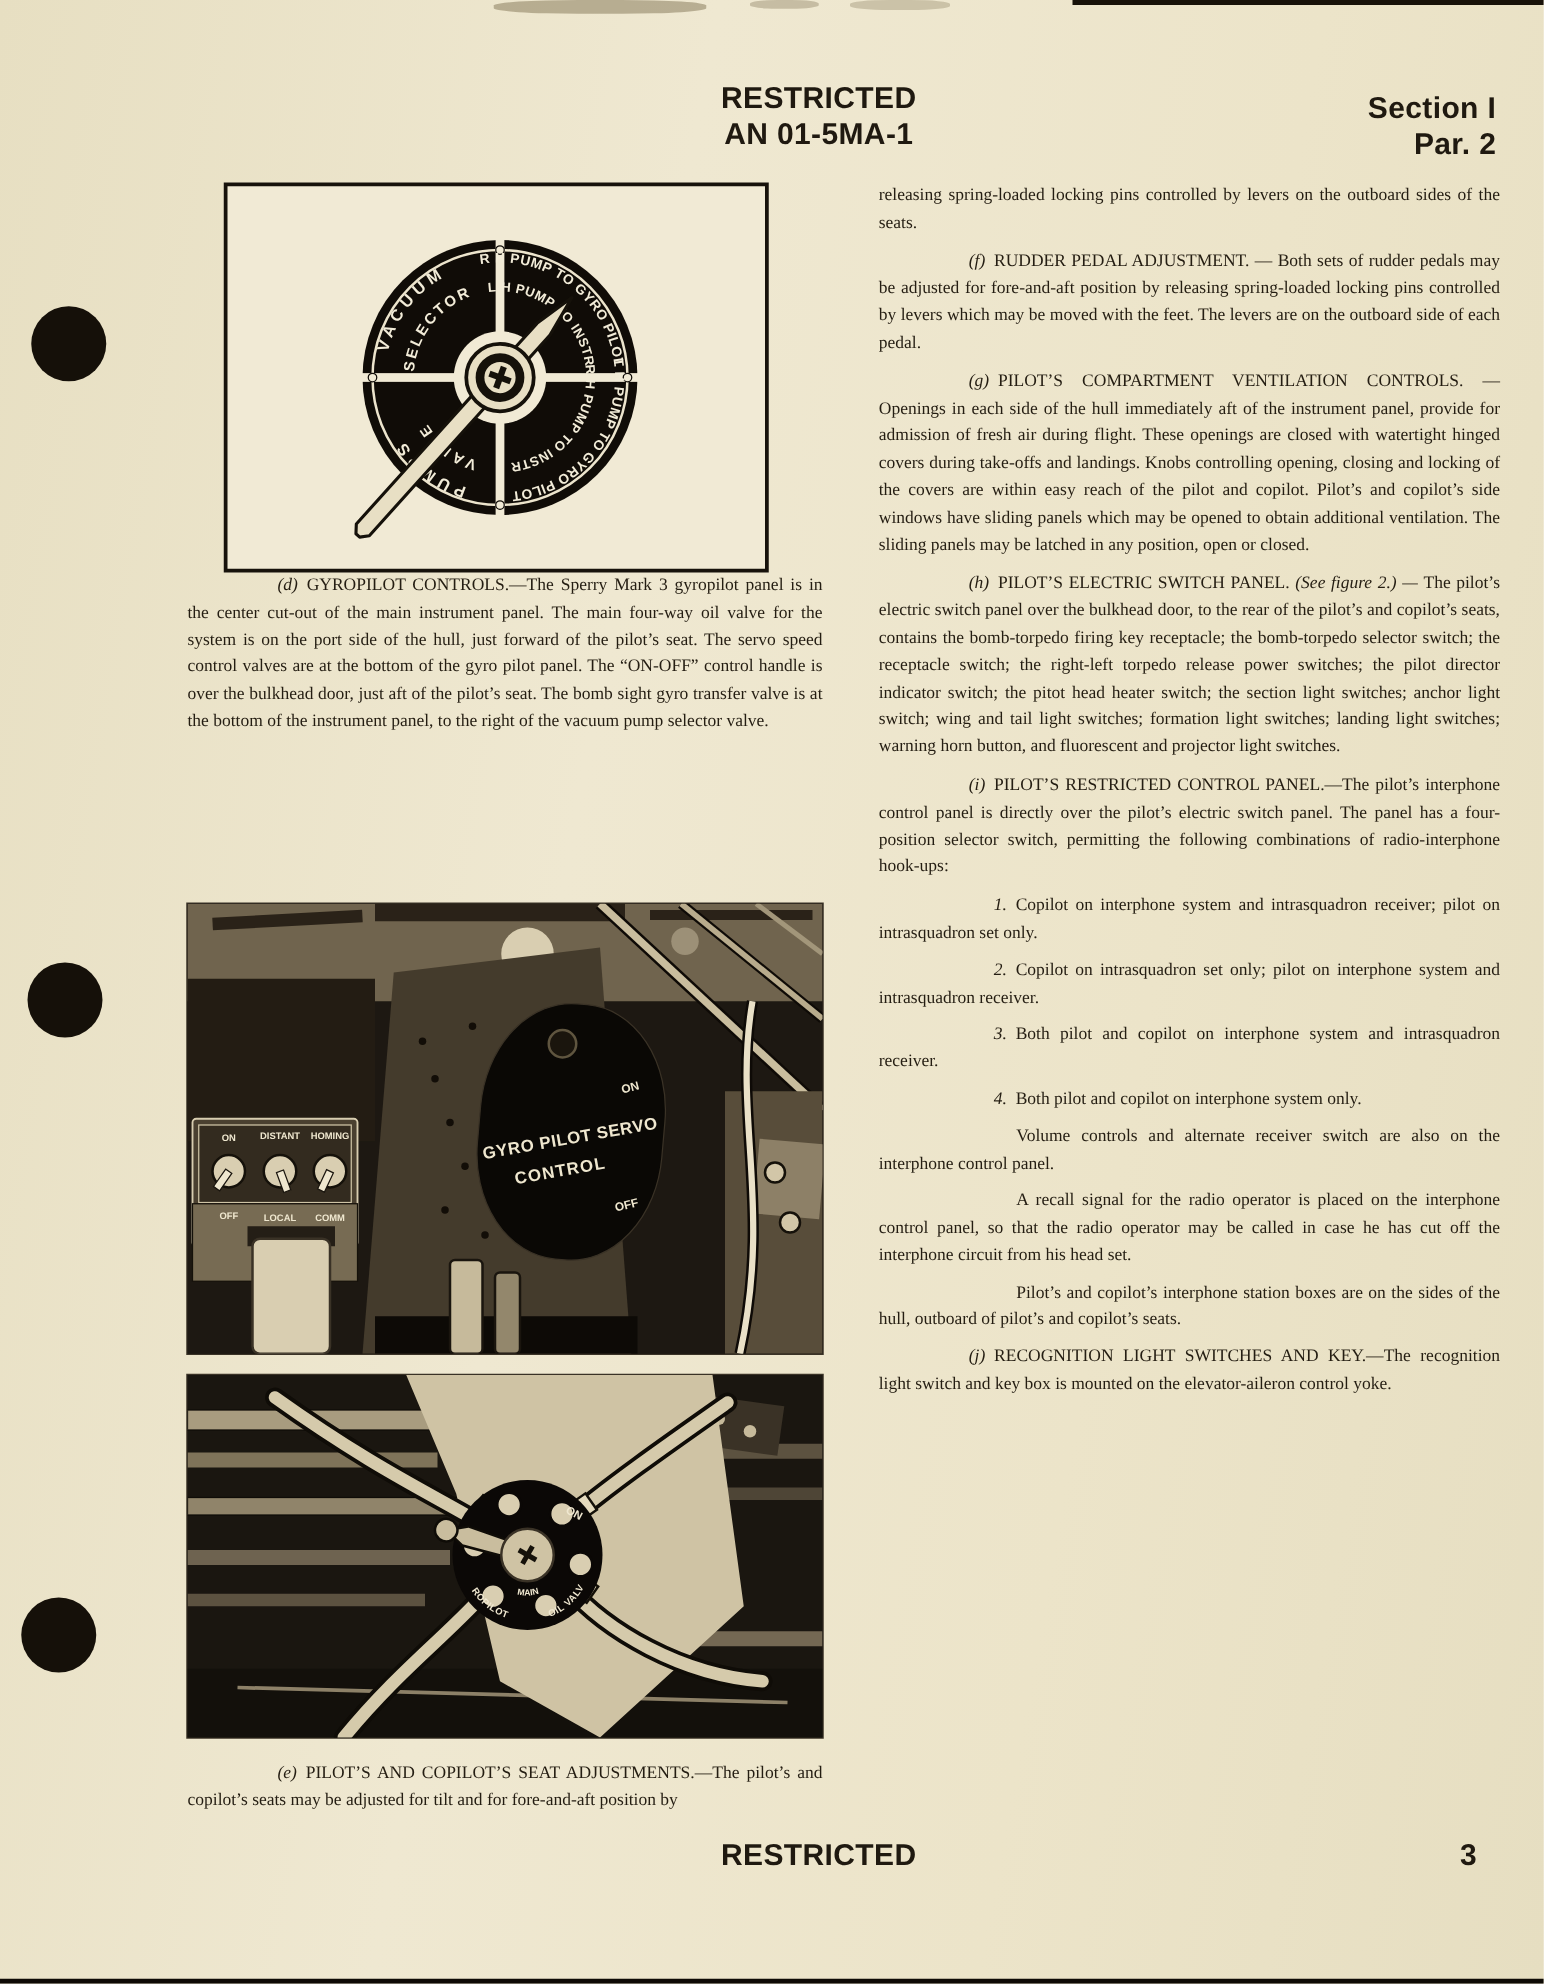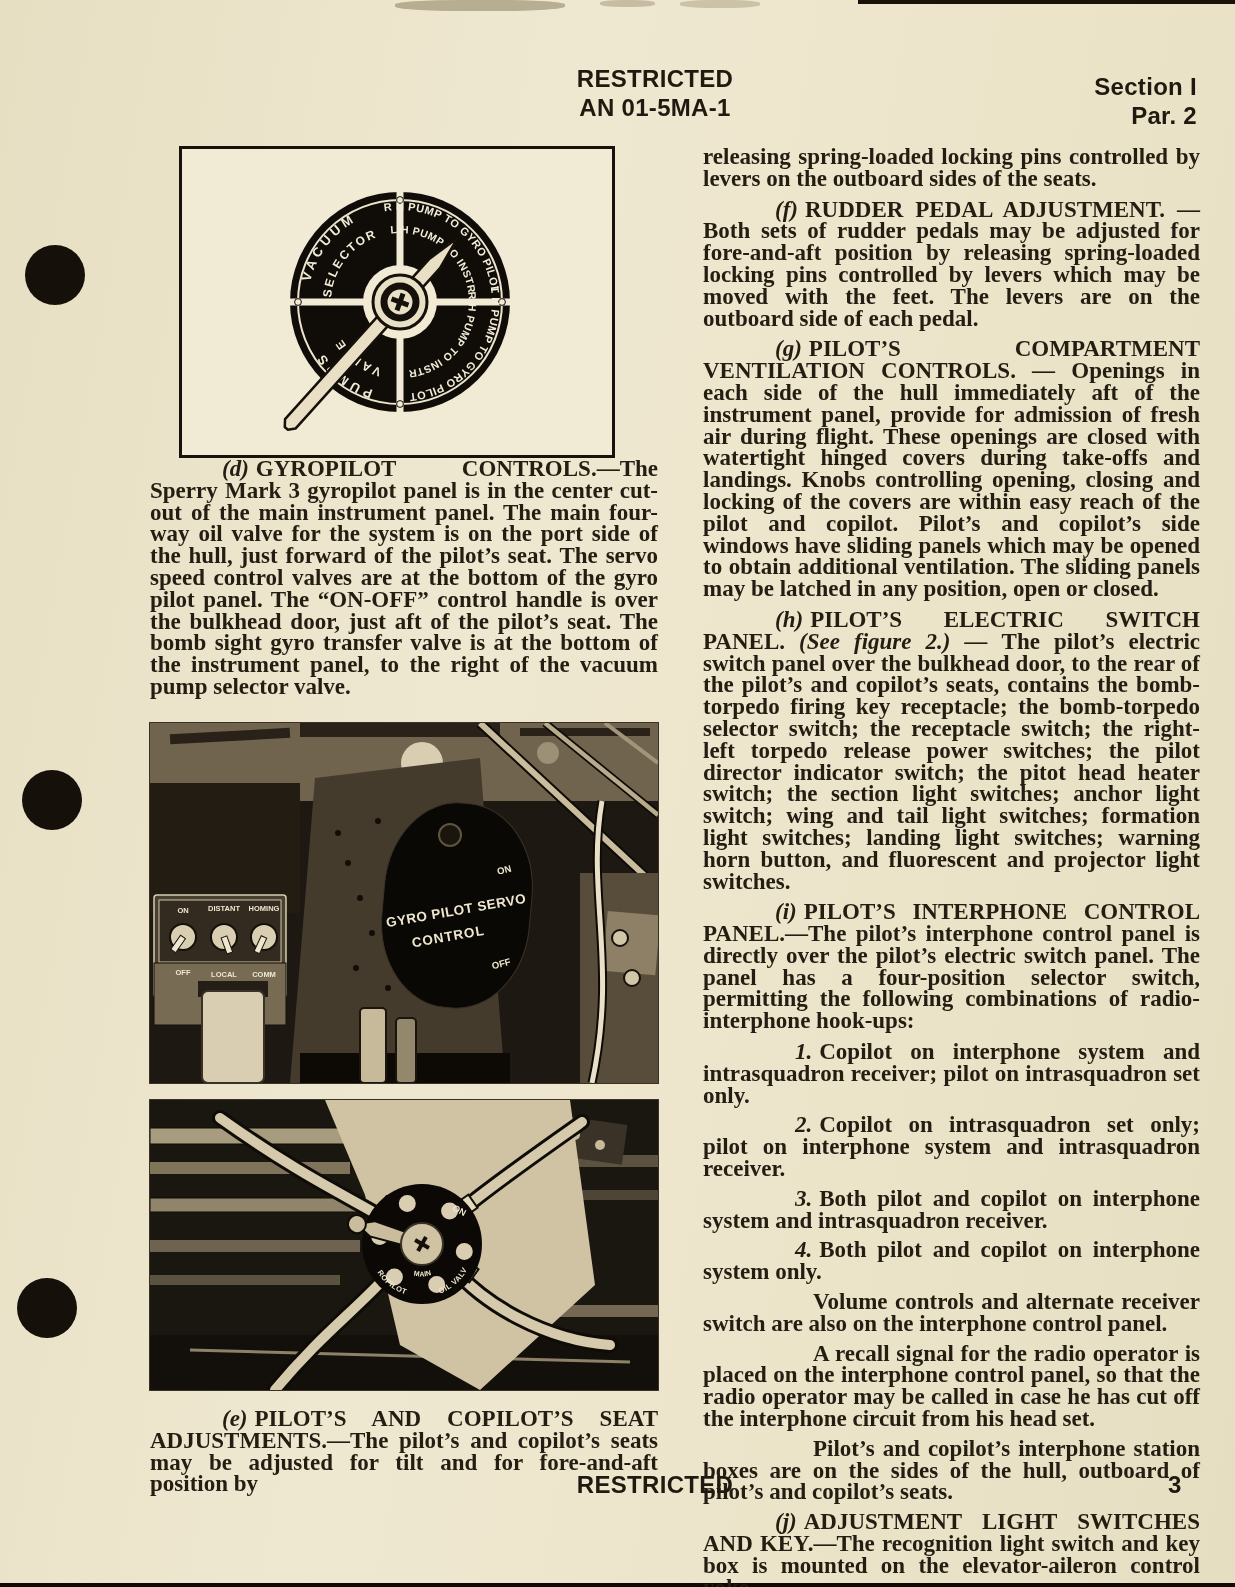--- a/index.html
+++ b/index.html
@@ -16,21 +16,21 @@
   .sm2{left:600px;top:0;width:55px;height:7px;background:#8a7d5e;opacity:.4;}
   .sm3{left:680px;top:0;width:80px;height:8px;background:#8a7d5e;opacity:.35;}
   .bottom-strip{position:absolute;left:0;top:1583px;width:1235px;height:4px;background:#0e0a05;}
   .hdr{font-family:"Liberation Sans",sans-serif;font-weight:700;font-size:24px;line-height:29px;color:#1f1910;letter-spacing:.3px;}
   .hdr-center{position:absolute;left:488px;top:64px;width:334px;text-align:center;}
   .hdr-right{position:absolute;right:38px;top:72px;text-align:right;}
   .ftr-center{position:absolute;left:488px;top:1470px;width:334px;text-align:center;}
   .ftr-page{position:absolute;left:1168px;top:1470px;}
   .col-left{position:absolute;left:150px;top:146px;width:508px;height:1360px;}
   .col-right{position:absolute;left:703px;top:146px;width:497px;}
-  p.para{font-size:23px;line-height:21.8px;font-weight:700;text-align:justify;margin:0 0 9px;text-indent:72px;}
+  p.para{font-size:14px;line-height:21.8px;font-weight:400;text-align:justify;margin:0 0 9px;text-indent:72px;}
   p.no-indent{text-indent:0;}
   p.item{text-indent:92px;margin-bottom:8px;}
   p.cont{text-indent:110px;margin-bottom:8px;}
   .lead{font-style:italic;margin-right:7px;}
   .see{font-style:italic;}
   .fig-box{position:absolute;left:29px;top:0;width:430px;height:306px;background:#f1ead5;border:3px solid #17120b;}
   .fig-box svg{display:block;}
   .photo{position:absolute;left:0;width:508px;background:#1d1812;box-shadow:0 0 0 1px #3a3226;}
   .photo svg{display:block;}
   #photo-servo{top:577px;height:360px;}
@@ -277,28 +277,28 @@
 
 <div class="col-right">
   <p class="para no-indent"><span>releasing spring-loaded locking pins controlled by levers on the outboard sides of the seats.</span></p>
 
   <p class="para"><span class="lead">(f)</span><span class="head">RUDDER PEDAL ADJUSTMENT. —</span><span> Both sets of rudder pedals may be adjusted for fore-and-aft position by releasing spring-loaded locking pins controlled by levers which may be moved with the feet.  The levers are on the outboard side of each pedal.</span></p>
 
   <p class="para"><span class="lead">(g)</span><span class="head">PILOT’S COMPARTMENT VENTILATION CONTROLS. —</span><span> Openings in each side of the hull immediately aft of the instrument panel, provide for admission of fresh air during flight. These openings are closed with watertight hinged covers during take-offs and landings.  Knobs controlling opening, closing and locking of the covers are within easy reach of the pilot and copilot. Pilot’s and copilot’s side windows have sliding panels which may be opened to obtain additional ventilation.  The sliding panels may be latched in any position, open or closed.</span></p>
 
   <p class="para"><span class="lead">(h)</span><span class="head">PILOT’S ELECTRIC SWITCH PANEL.</span><span class="see"> (See figure 2.) — </span><span>The pilot’s electric switch panel over the bulkhead door, to the rear of the pilot’s and copilot’s seats, contains the bomb-torpedo firing key receptacle; the bomb-torpedo selector switch; the receptacle switch; the right-left torpedo release power switches; the pilot director indicator switch; the pitot head heater switch; the section light switches; anchor light switch; wing and tail light switches; formation light switches; landing light switches; warning horn button, and fluorescent and projector light switches.</span></p>
 
-  <p class="para"><span class="lead">(i)</span><span class="head">PILOT’S INTERPHONE CONTROL PANEL.—</span><span>The pilot’s interphone control panel is directly over the pilot’s electric switch panel.  The panel has a four-position selector switch, permitting the following combinations of radio-interphone hook-ups:</span></p>
+  <p class="para"><span class="lead">(i)</span><span class="head">PILOT’S RESTRICTED CONTROL PANEL.—</span><span>The pilot’s interphone control panel is directly over the pilot’s electric switch panel.  The panel has a four-position selector switch, permitting the following combinations of radio-interphone hook-ups:</span></p>
 
   <p class="para item"><span class="lead">1.</span><span>Copilot on interphone system and intrasquadron receiver; pilot on intrasquadron set only.</span></p>
   <p class="para item"><span class="lead">2.</span><span>Copilot on intrasquadron set only; pilot on interphone system and intrasquadron receiver.</span></p>
   <p class="para item"><span class="lead">3.</span><span>Both pilot and copilot on interphone system and intrasquadron receiver.</span></p>
   <p class="para item"><span class="lead">4.</span><span>Both pilot and copilot on interphone system only.</span></p>
 
   <p class="para cont"><span>Volume controls and alternate receiver switch are also on the interphone control panel.</span></p>
   <p class="para cont"><span>A recall signal for the radio operator is placed on the interphone control panel, so that the radio operator may be called in case he has cut off the interphone circuit from his head set.</span></p>
   <p class="para cont"><span>Pilot’s and copilot’s interphone station boxes are on the sides of the hull, outboard of pilot’s and copilot’s seats.</span></p>
 
-  <p class="para"><span class="lead">(j)</span><span class="head">ADJUSTMENT LIGHT SWITCHES AND KEY.—</span><span>The recognition light switch and key box is mounted on the elevator-aileron control yoke.</span></p>
+  <p class="para"><span class="lead">(j)</span><span class="head">RECOGNITION LIGHT SWITCHES AND KEY.—</span><span>The recognition light switch and key box is mounted on the elevator-aileron control yoke.</span></p>
 </div>
 
 <div class="hdr ftr-center">RESTRICTED</div>
 <div class="hdr ftr-page">3</div>
 
 </body></html>

